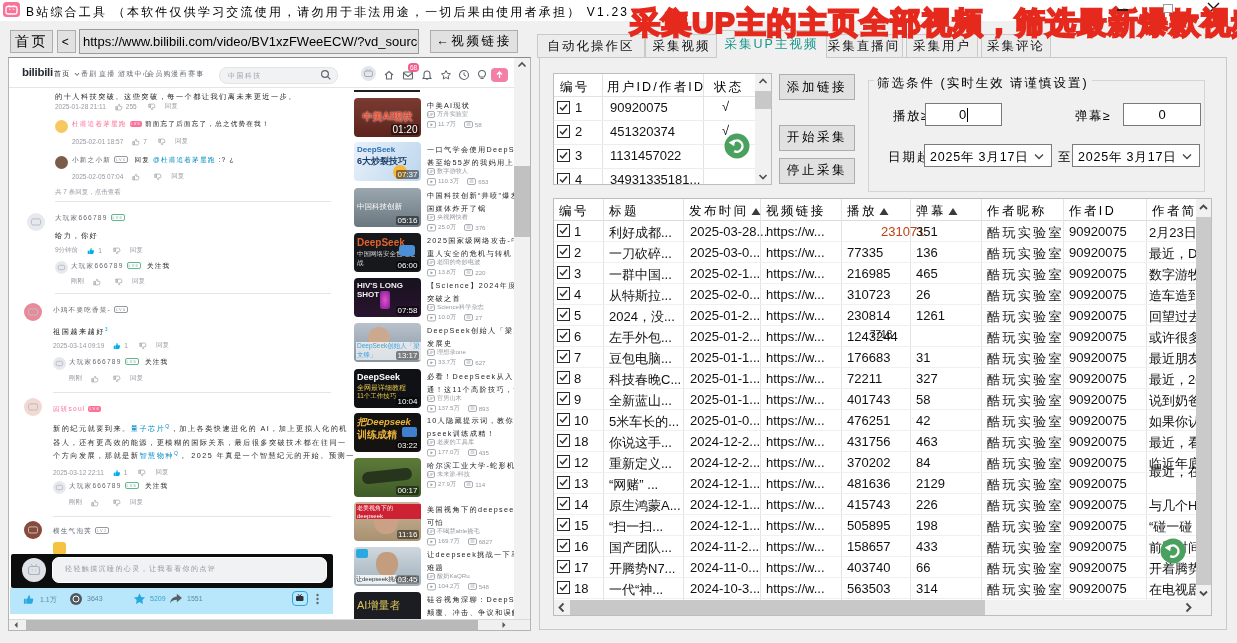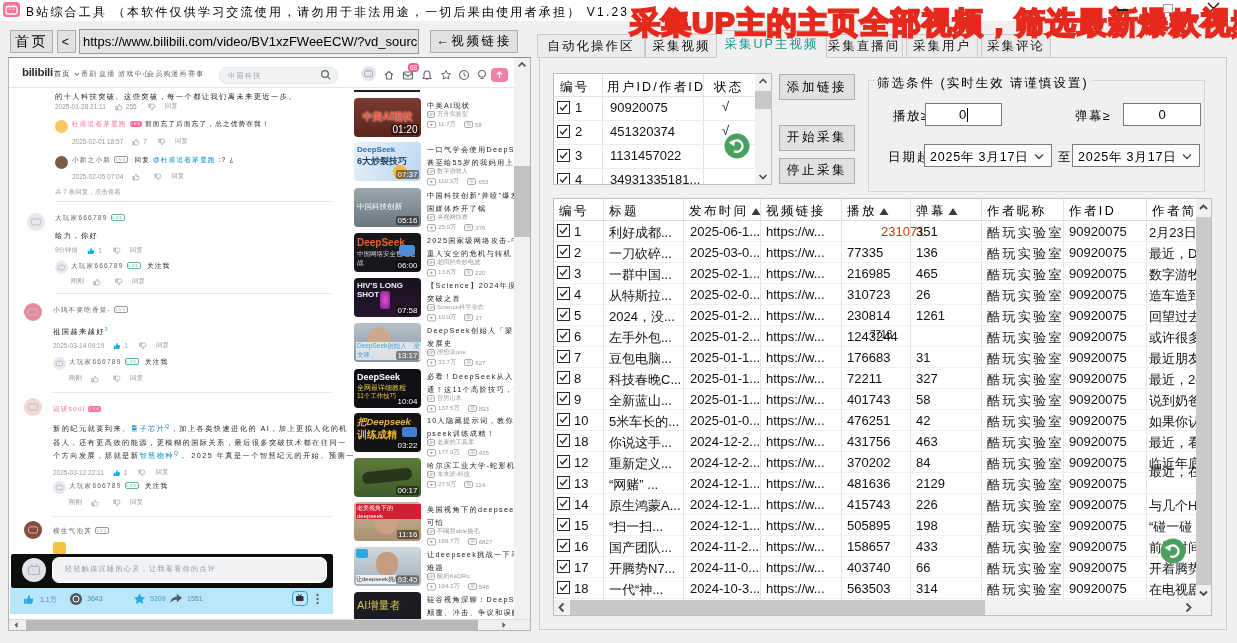--- a/index.html
+++ b/index.html
@@ -672,21 +672,21 @@
 <div class="abs" style="left:981px;top:199px;width:1px;height:416px;background:#e4e4e4;z-index:3"></div>
 <div class="abs" style="left:1063px;top:199px;width:1px;height:416px;background:#e4e4e4;z-index:3"></div>
 <div class="abs" style="left:1146px;top:199px;width:1px;height:416px;background:#e4e4e4;z-index:3"></div>
 <div class="abs ck" style="left:557px;top:224.0px;z-index:4">
     <svg width="11" height="11">
       <path d="M2 5.5 L4.5 8 L9 2.5" fill="none" stroke="#333" stroke-width="1.5"></path>
     </svg>
   </div>
 <div class="abs" style="left:574px;top:223.5px;font-size:13px;color:#111;z-index:4">1</div>
 <div class="abs" style="left:609px;top:223.5px;font-size:13px;color:#111;z-index:4;white-space:nowrap;width:73px;overflow:hidden">利好成都...</div>
-<div class="abs" style="left:690px;top:223.5px;font-size:13px;color:#111;z-index:4;white-space:nowrap">2025-06-1...</div>
+<div class="abs" style="left:690px;top:223.5px;font-size:13px;color:#111;z-index:4;white-space:nowrap">2025-03-28...</div>
 <div class="abs" style="left:766px;top:223.5px;font-size:13px;color:#111;z-index:4;white-space:nowrap">https://w...</div>
 <div class="abs" style="left:881px;top:223.5px;font-size:13px;color:#c2410c;z-index:4">231071</div>
 <div class="abs" style="left:916px;top:223.5px;font-size:13px;color:#111;z-index:4">351</div>
 <div class="abs" style="left:987px;top:223.5px;font-size:13px;color:#111;z-index:4;white-space:nowrap;letter-spacing:2.4px">酷玩实验室</div>
 <div class="abs" style="left:1069px;top:223.5px;font-size:13px;color:#111;z-index:4">90920075</div>
 <div class="abs" style="left:1149px;top:223.5px;font-size:13px;color:#111;z-index:4;white-space:nowrap;width:47px;overflow:hidden">2月23日(</div>
 <div class="abs" style="left:554px;top:241.0px;width:642px;height:1px;background:#f0f0f0;z-index:3"></div>
 <div class="abs ck" style="left:557px;top:245.0px;z-index:4">
     <svg width="11" height="11">
       <path d="M2 5.5 L4.5 8 L9 2.5" fill="none" stroke="#333" stroke-width="1.5"></path>

